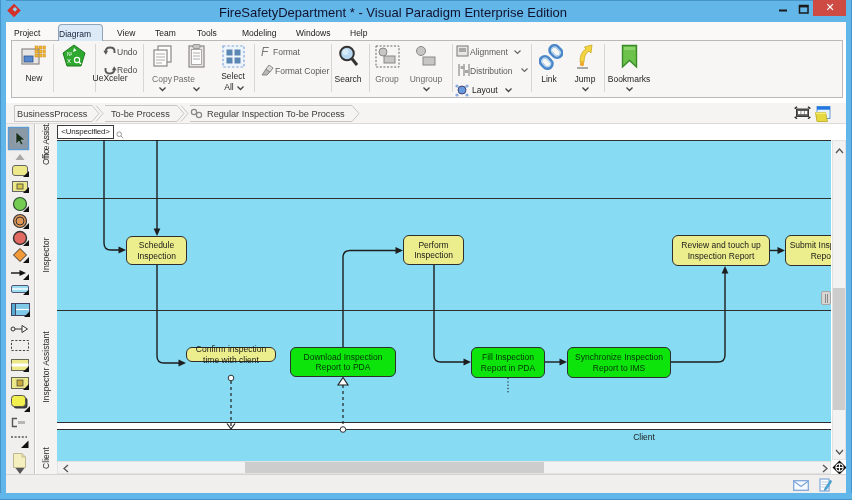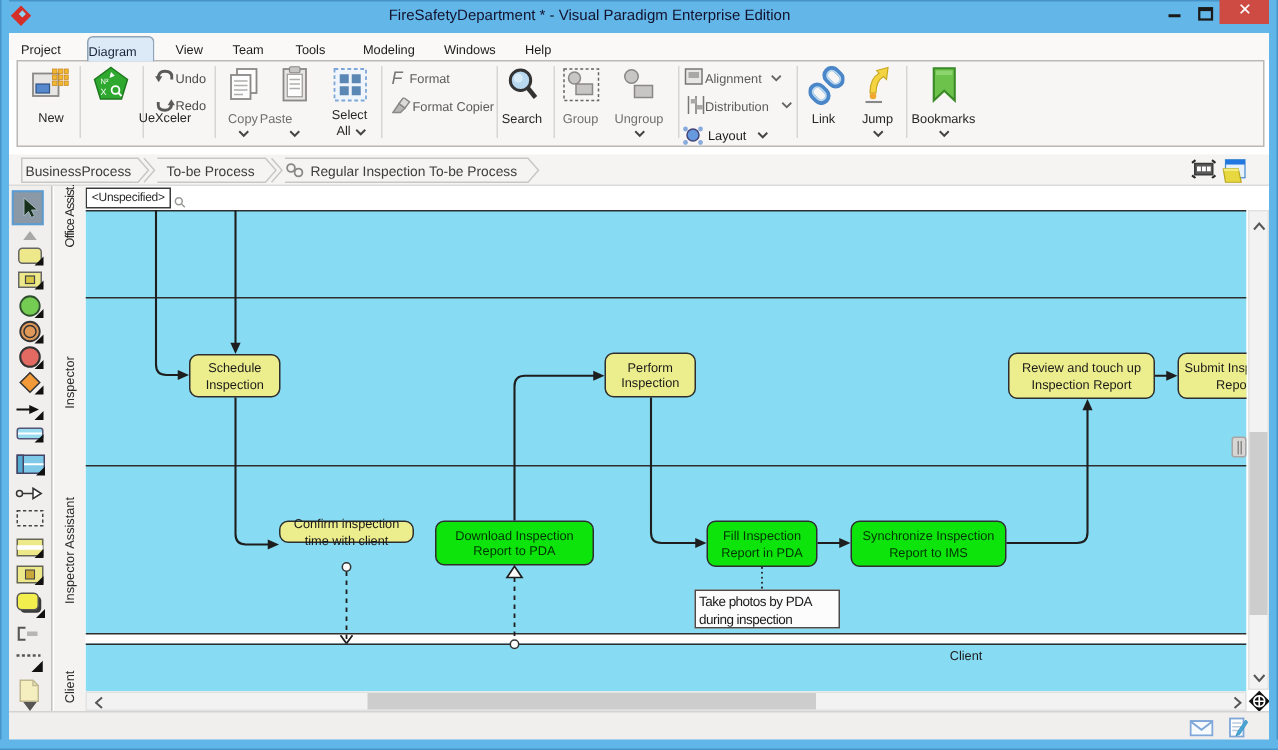--- a/index.html
+++ b/index.html
@@ -6,21 +6,21 @@
 html,body { width:852px; height:500px; overflow:hidden; }
 body { font-family:"Liberation Sans", sans-serif; position:relative; background:#fff; }
 .abs { position:absolute; }
 #frame { position:absolute; left:0; top:0; width:852px; height:500px; background:#fff; }
 
 #bl { left:0; top:0; width:6px; height:500px; background:#60B6E9; border-left:1px solid #4795C8;}
 #br { left:846px; top:0; width:6px; height:500px; background:#60B6E9; border-right:1px solid #4795C8;}
 #bb { left:0; top:493px; width:852px; height:7px; background:#60B6E9; border-bottom:1px solid #4795C8;}
 
 #title { left:0; top:0; width:852px; height:22px; background:#63B6E8; border-top:1px solid #4795C8;}
-#titletext { left:0; top:5px; width:786px; text-align:center; font-size:10px; color:#12122E; }
+#titletext { left:0; top:5px; width:786px; text-align:center; font-size:13px; color:#12122E; }
 #closebtn { left:813px; top:0; width:34px; height:16px; background:#CD4B42; color:#fff; text-align:center; font-size:11px; line-height:15px;}
 
 #menubar { left:6px; top:22px; width:840px; height:18px; background:#FAF9F8; }
 .mitem { position:absolute; top:5.5px; font-size:8.5px; color:#1A1A1A; }
 #dtab { position:absolute; left:52px; top:2px; width:45px; height:17px; z-index:6; background:#DCE9F6; border:1px solid #8FA4B8; border-bottom:none; border-radius:4px 4px 0 0; font-size:8.5px; color:#16233A; padding-top:4px;}
 
 #ribbon { left:11px; top:40px; width:832px; height:58px; background:#F7F6F4; border:1px solid #BBB9B7; }
 .rsep { position:absolute; top:4px; width:1px; height:48px; background:#D8D6D4; }
 .rlabel { position:absolute; font-size:8.5px; color:#262626; text-align:center; white-space:nowrap; }
 .chev { position:absolute; }
@@ -396,21 +396,20 @@
     <div id="clientname" style="position:absolute;left:500px;top:308px;width:174px;text-align:center;font-size:8.5px;color:#1A1A1A;">Client</div>
 
     <div class="task yellow" style="left:69px; top:112px; width:61px; height:29px;">Schedule<br>Inspection</div>
     <div class="task yellow" style="left:346px; top:111px; width:61px; height:30px;">Perform<br>Inspection</div>
     <div class="task yellow" style="left:615px; top:111px; width:98px; height:31px;">Review and touch up<br>Inspection Report</div>
     <div class="task yellow" style="left:728px; top:111px; width:77px; height:31px;">Submit Inspection<br>Report</div>
     <div class="task yellow" style="left:129px; top:223px; width:90px; height:15px;">Confirm inspection<br>time with client</div>
     <div class="task green" style="left:233px; top:223px; width:106px; height:30px;">Download Inspection<br>Report to PDA</div>
     <div class="task green" style="left:414px; top:223px; width:74px; height:31px;">Fill Inspection<br>Report in PDA</div>
     <div class="task green" style="left:510px; top:223px; width:104px; height:31px;">Synchronize Inspection<br>Report to IMS</div>
-    <div id="note">Take photos by PDA<br>during inspection</div>
 
     <svg id="conn" style="position:absolute;left:0;top:0;" width="774" height="337" viewBox="0 0 774 337">
       <g fill="none" stroke="#1E1E1E" stroke-width="1.4">
         <path d="M47 16 V 119 Q47 126 54 126 H 62.5"></path>
         <path d="M100 16 V 105.5"></path>
         <path d="M100 141 V 232 Q100 239 107 239 H 122.5"></path>
         <path d="M286 223 V 133.5 Q286 126.5 293 126.5 H 339.5"></path>
         <path d="M377 141 V 231 Q377 238 384 238 H 407.5"></path>
         <path d="M488 238 H 503.5"></path>
         <path d="M614 238 H 661 Q668 238 668 231 V 148.5"></path>

